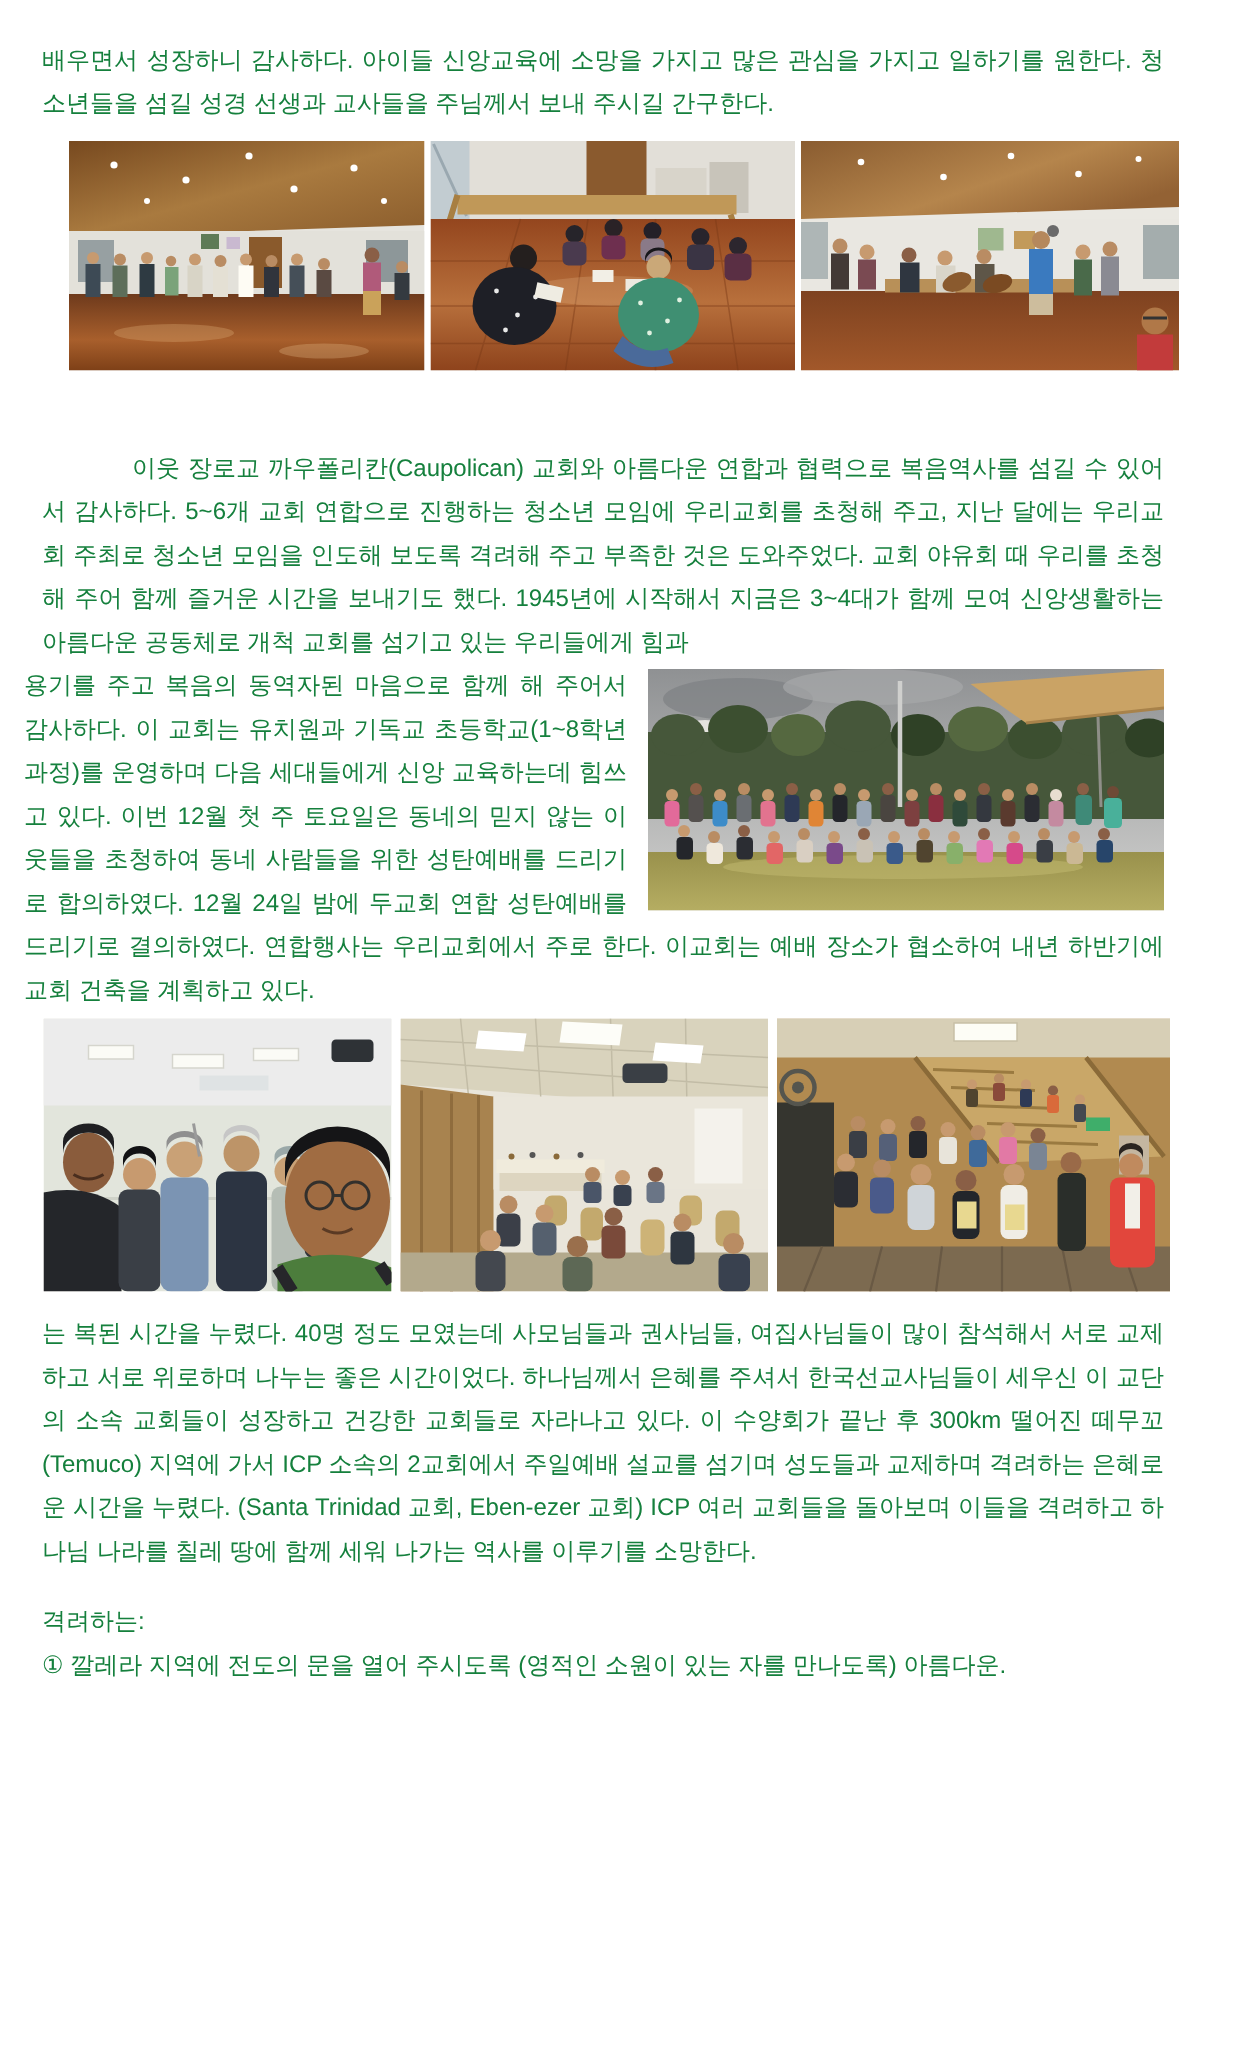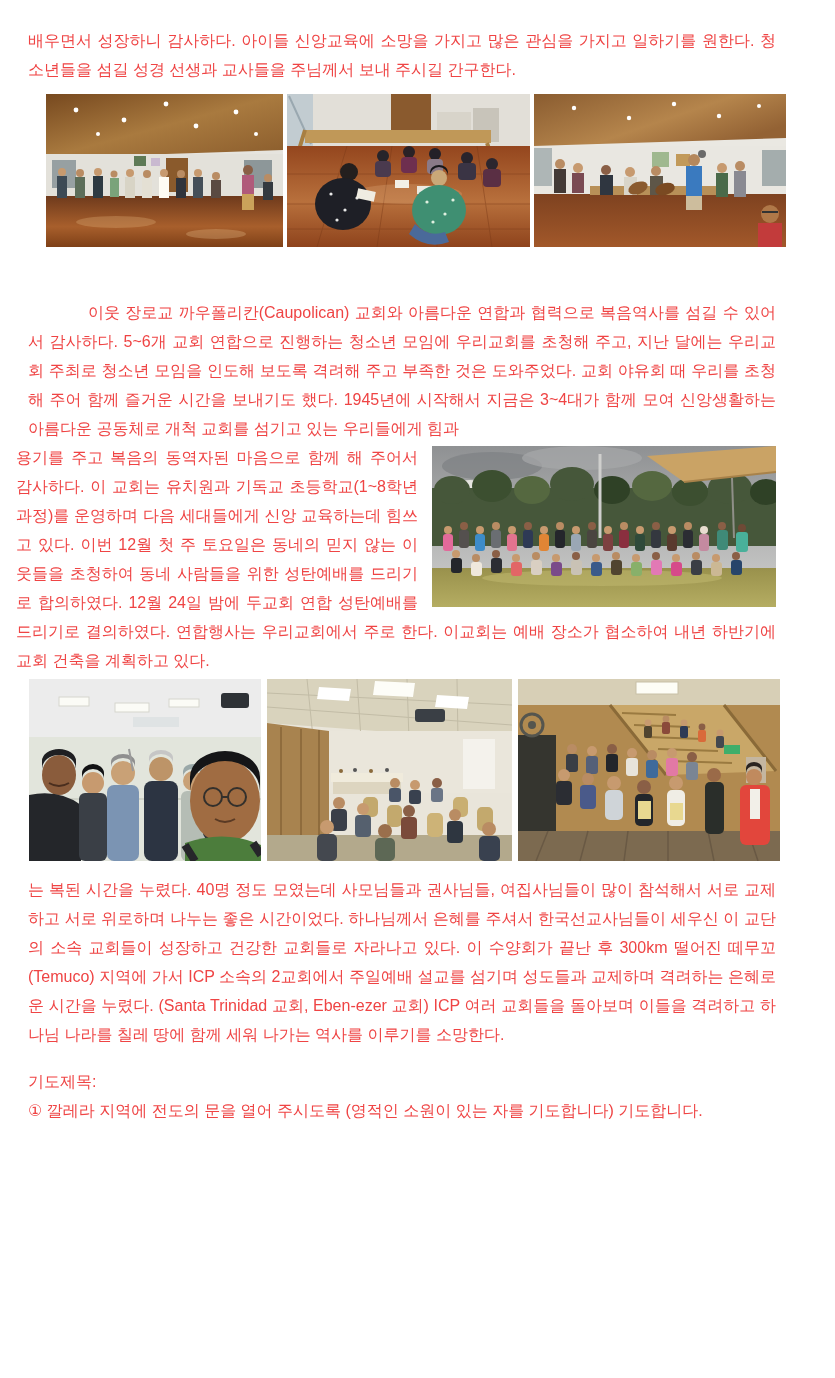--- a/index.html
+++ b/index.html
@@ -2,21 +2,21 @@
 <html><head>
 <meta charset="utf-8">
 <style>
   html,body{margin:0;padding:0;background:#ffffff;}
   .page{
     position:relative;
     width:835px;height:1378px;
     overflow:hidden;
     background:#ffffff;
     font-family:"Liberation Sans","DejaVu Sans",sans-serif;
-    color:#ef4444;
+    color:#15803d;
     font-size:16px;
     line-height:29px;
   }
   .para{
     margin:0 59px 0 28px;
     text-align:justify;
     word-break:normal;
   }
   .p1{margin-top:26px;}
   .p2a{margin-top:51px;text-indent:60px;}
@@ -493,17 +493,17 @@
           <rect x="222" y="106" width="30" height="60" rx="6" fill="#e2463c"></rect>
           <rect x="232" y="110" width="10" height="30" fill="#f2efe8"></rect>
         </g>
       </svg>
     </figure>
   </div>
 
   <p class="para p3b">는 복된 시간을 누렸다. 40명 정도 모였는데 사모님들과 권사님들, 여집사님들이 많이 참석해서 서로 교제하고 서로 위로하며 나누는 좋은 시간이었다. 하나님께서 은혜를 주셔서 한국선교사님들이 세우신 이 교단의 소속 교회들이 성장하고 건강한 교회들로 자라나고 있다. 이 수양회가 끝난 후 300km 떨어진 떼무꼬(Temuco) 지역에 가서 ICP 소속의 2교회에서 주일예배 설교를 섬기며 성도들과 교제하며 격려하는 은혜로운 시간을 누렸다. (Santa Trinidad 교회, Eben-ezer 교회) ICP 여러 교회들을 돌아보며 이들을 격려하고 하나님 나라를 칠레 땅에 함께 세워 나가는 역사를 이루기를 소망한다.</p>
 
   <div class="prayer">
-    <p class="prayer-title">기도제목:</p>
-    <div class="prayer-item">① 깔레라 지역에 전도의 문을 열어 주시도록 (영적인 소원이 있는 자를 기도합니다) 기도합니다.</div>
+    <p class="prayer-title">격려하는:</p>
+    <div class="prayer-item">① 깔레라 지역에 전도의 문을 열어 주시도록 (영적인 소원이 있는 자를 만나도록) 아름다운.</div>
   </div>
 
 </div>
 
 </body></html>

